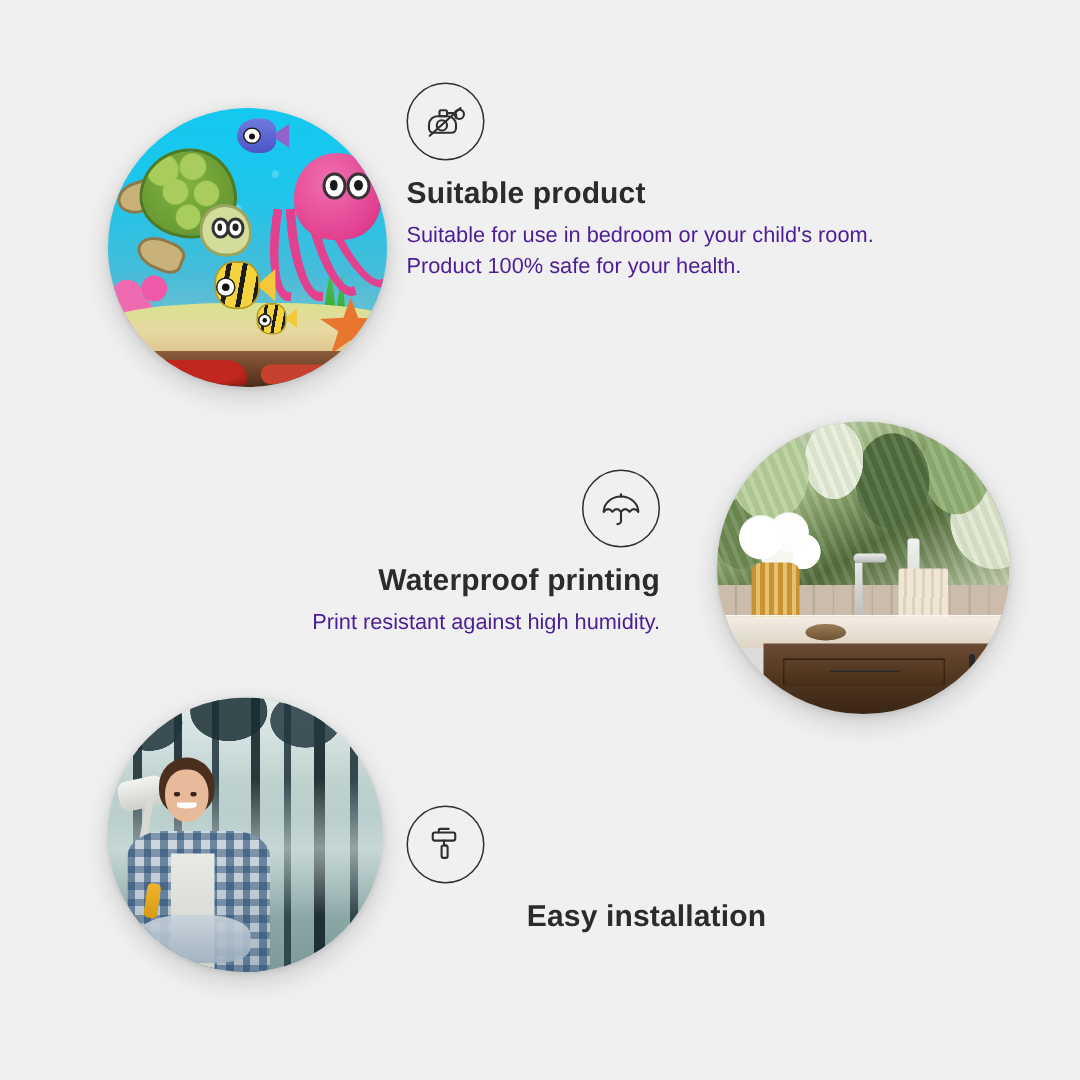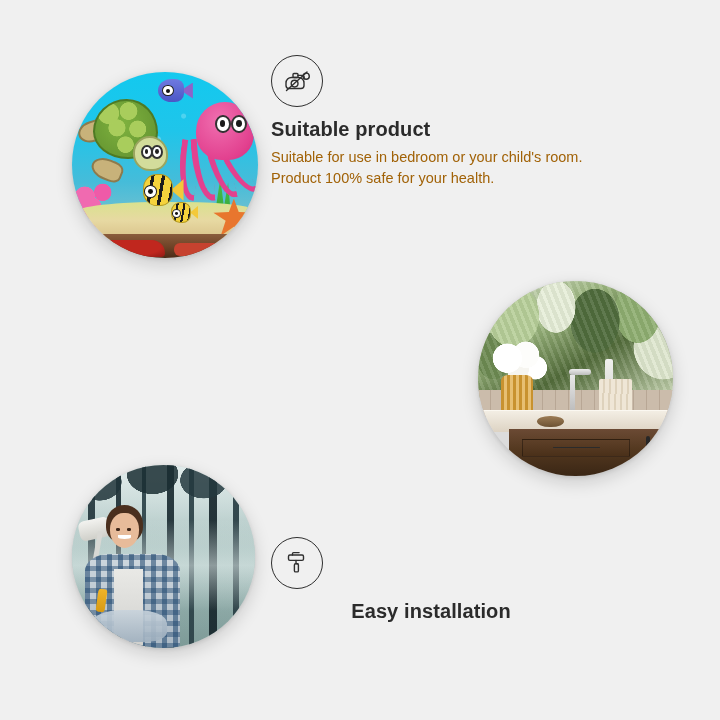--- a/index.html
+++ b/index.html
@@ -362,21 +362,21 @@
     font-size: 20px;
     font-weight: 600;
     color: #2b2b2b;
     letter-spacing: .1px;
     line-height: 1.2;
   }
   .feature p {
     margin: 6px 0 0 0;
     font-size: 14.5px;
     font-weight: 400;
-    color: #a16207;
+    color: #4c1d95;
     line-height: 1.45;
   }
 
   #feature-odorless { left: 271px; top: 55px; width: 330px; text-align: left; }
   #feature-waterproof { left: 120px; top: 313px; width: 320px; text-align: right; }
   #feature-waterproof .icon-row { display: flex; justify-content: flex-end; }
   #feature-install { left: 271px; top: 537px; width: 320px; text-align: center; }
 </style>
 </head>
 <body>
@@ -484,20 +484,34 @@
           <circle cx="26.2" cy="12.2" r="3.1"></circle>
           <circle cx="14.6" cy="19.6" r="3.4"></circle>
           <path d="M6.5 26.5 L27 8"></path>
         </svg>
       </div>
     </div>
     <h3>Suitable product</h3>
     <p>Suitable for use in bedroom or your child's room. Product 100% safe for your health.</p>
   </div>
 
+  <div class="feature" id="feature-waterproof">
+    <div class="icon-row">
+      <div class="icon-circle">
+        <svg width="32" height="32" viewBox="0 0 32 32" fill="none" stroke="#2f2f2f" stroke-width="1.4" stroke-linecap="round" stroke-linejoin="round">
+          <path d="M16 6.5 v1.6"></path>
+          <path d="M4.5 18.2 a11.5 10.2 0 0 1 23 0"></path>
+          <path d="M4.5 18.2 q2.9 -3.6 5.8 0 q2.85 -3.6 5.7 0 q2.85 -3.6 5.7 0 q2.9 -3.6 5.8 0"></path>
+          <path d="M16 18.2 v6.1 a2.2 2.2 0 0 1 -2.4 2.1"></path>
+        </svg>
+      </div>
+    </div>
+    <h3>Waterproof printing</h3>
+    <p>Print resistant against high humidity.</p>
+  </div>
 
   <div class="feature" id="feature-install">
     <div class="icon-row">
       <div class="icon-circle">
         <svg width="32" height="32" viewBox="0 0 32 32" fill="none" stroke="#2f2f2f" stroke-width="1.4" stroke-linecap="round" stroke-linejoin="round">
           <rect x="7.5" y="8" width="15" height="5.4" rx="1.4"></rect>
           <path d="M11.5 8 V6.6 a1 1 0 0 1 1 -1 h5.6"></path>
           <path d="M15 13.4 v2.1 a1.2 1.2 0 0 0 1.2 1.2 h0.6"></path>
           <rect x="13.4" y="16.7" width="4" height="8.2" rx="1.2"></rect>
         </svg>

